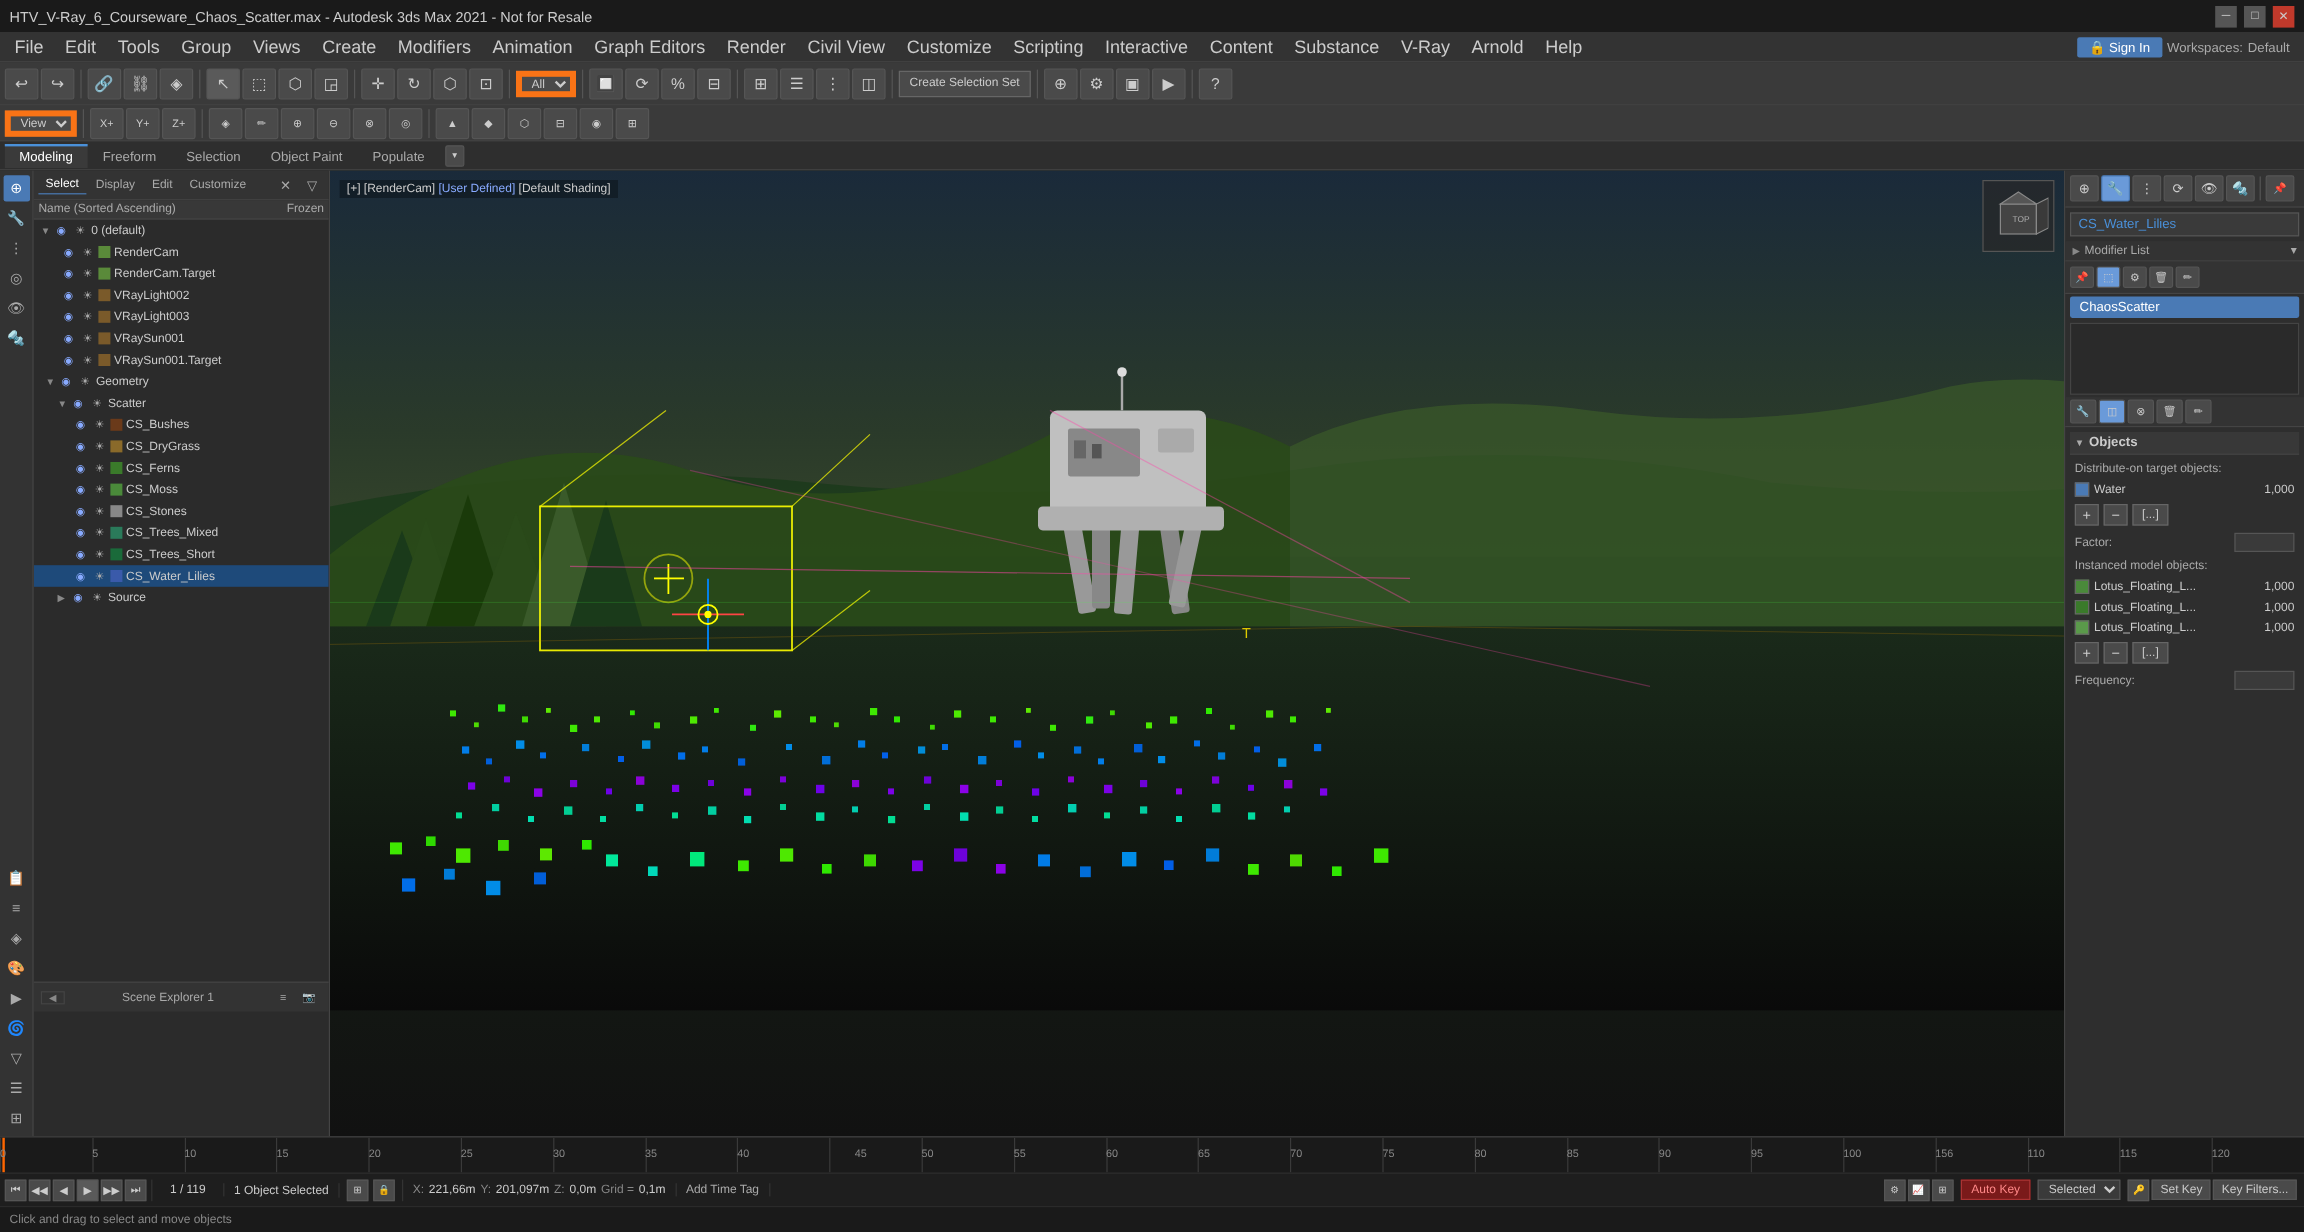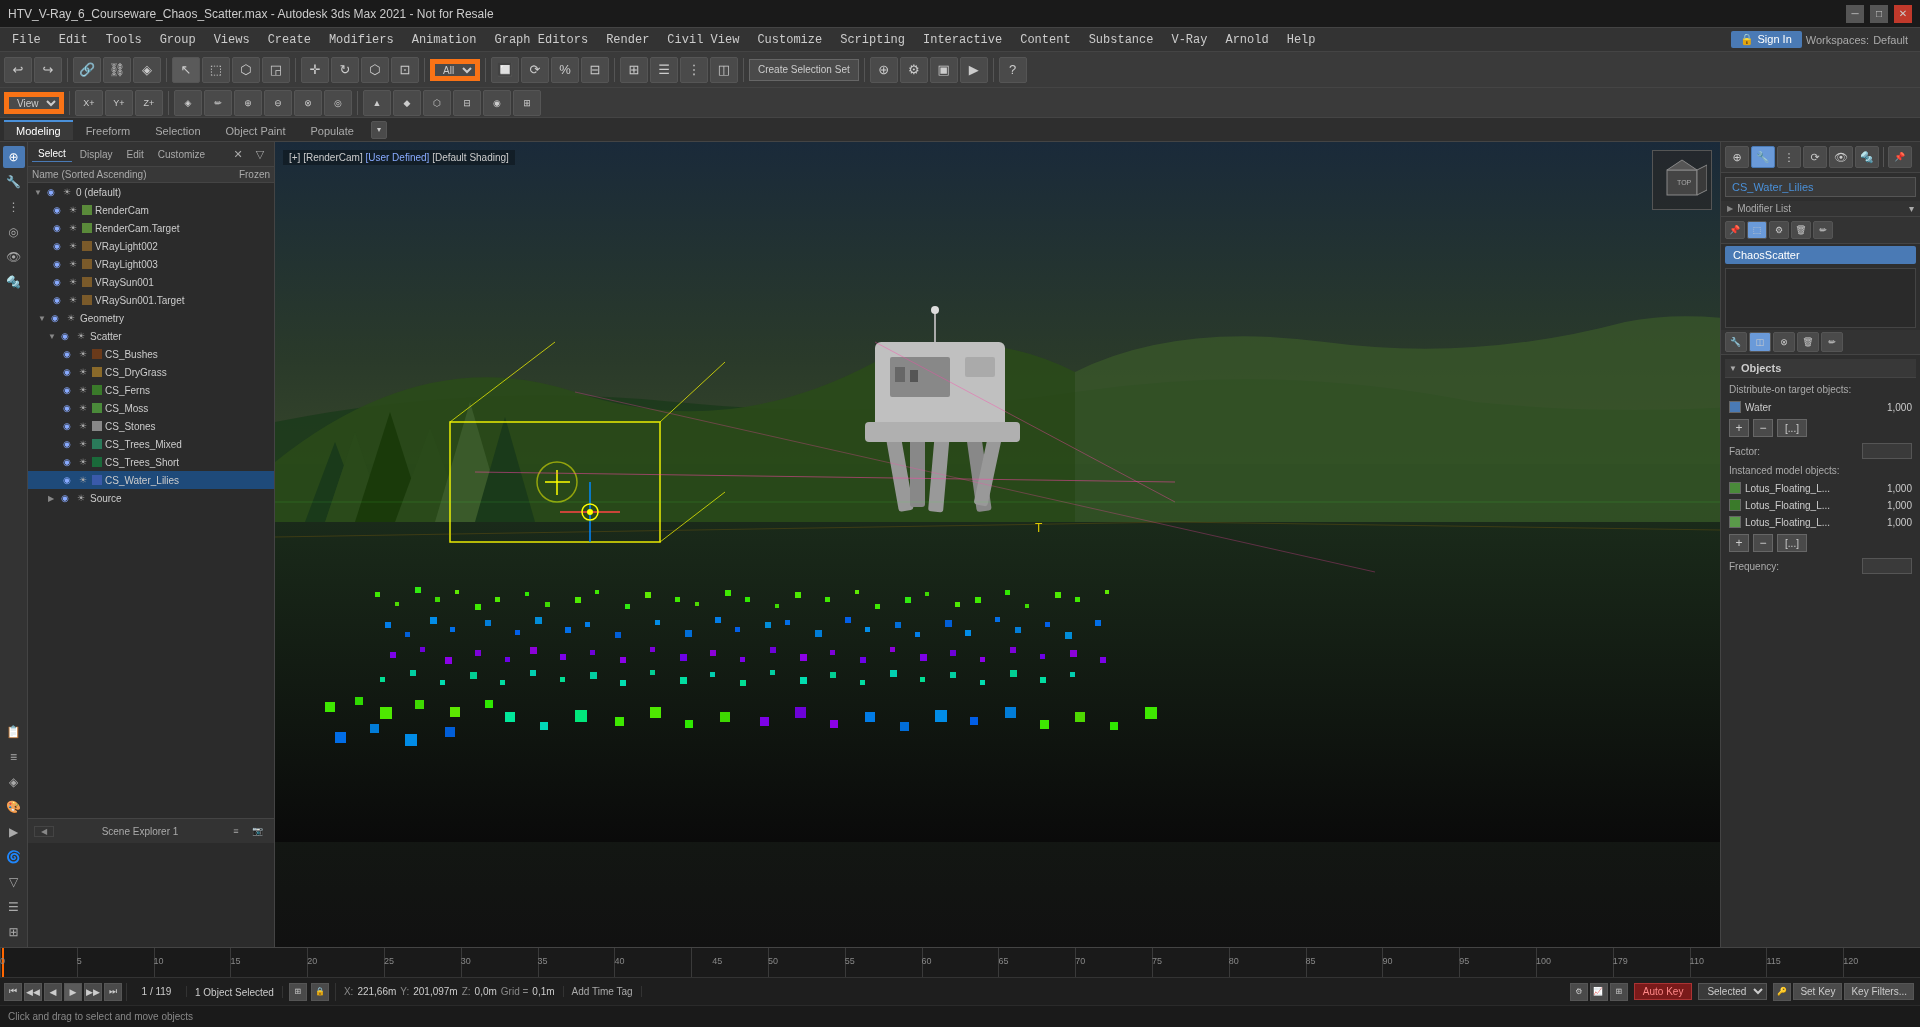--- a/index.html
+++ b/index.html
@@ -51,25 +51,24 @@
       height: 24px;
       background: #333333;
       display: flex;
       align-items: center;
       padding: 0 4px;
       border-bottom: 1px solid #444;
       gap: 2px;
     }
     .menu-item {
       padding: 2px 8px;
-      font-size: 12px;
+      font-size: 15px;
       color: #cccccc;
       cursor: pointer;
       border-radius: 2px;
-      font-family: Liberation Mono, monospace;
     }
 
     
     #signin-area {
       margin-left: auto;
       display: flex;
       align-items: center;
       gap: 4px;
       padding-right: 8px;
     }
@@ -1426,21 +1425,21 @@
       <div class="timeline-label" style="left:64%;">80</div>
       <div class="timeline-tick" style="left:68%;"></div>
       <div class="timeline-label" style="left:68%;">85</div>
       <div class="timeline-tick" style="left:72%;"></div>
       <div class="timeline-label" style="left:72%;">90</div>
       <div class="timeline-tick" style="left:76%;"></div>
       <div class="timeline-label" style="left:76%;">95</div>
       <div class="timeline-tick" style="left:80%;"></div>
       <div class="timeline-label" style="left:80%;">100</div>
       <div class="timeline-tick" style="left:84%;"></div>
-      <div class="timeline-label" style="left:84%;">179</div>
+      <div class="timeline-label" style="left:84%;">156</div>
       <div class="timeline-tick" style="left:88%;"></div>
       <div class="timeline-label" style="left:88%;">110</div>
       <div class="timeline-tick" style="left:92%;"></div>
       <div class="timeline-label" style="left:92%;">115</div>
       <div class="timeline-tick" style="left:96%;"></div>
       <div class="timeline-label" style="left:96%;">120</div>
     </div>
   </div>
 
   <div style="display:flex;height:28px;background:#1e1e1e;border-top:1px solid #333;align-items:center;">

